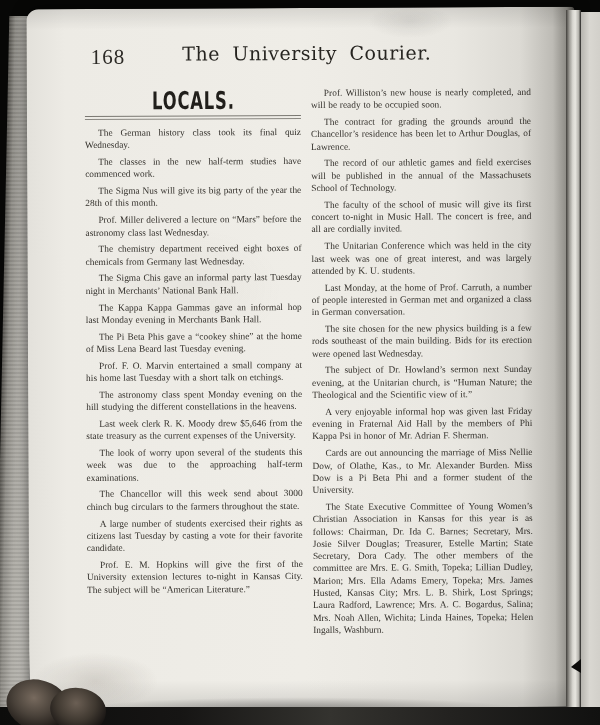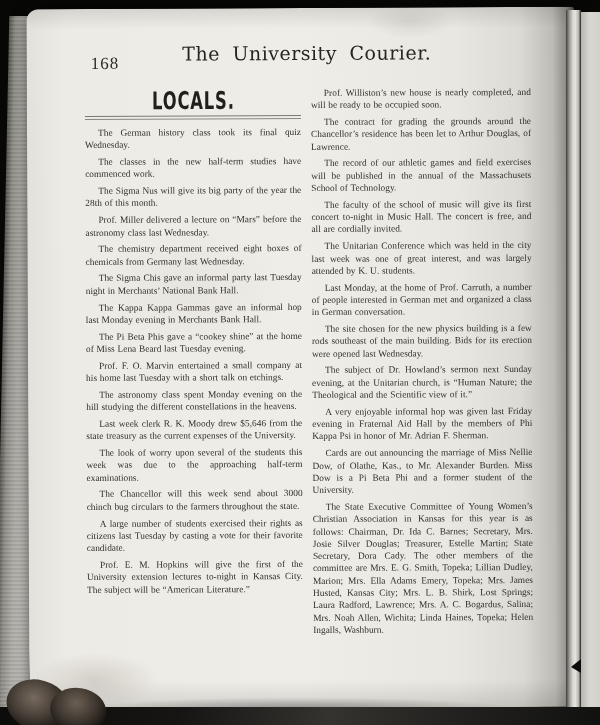--- a/index.html
+++ b/index.html
@@ -31,22 +31,22 @@
   }
   .stains{
     position:absolute;inset:0;pointer-events:none;border-radius:inherit;
     background:
       radial-gradient(90px 40px at 12% 96%, rgba(90,80,70,0.18), rgba(0,0,0,0) 70%),
       radial-gradient(60px 24px at 70% 2%, rgba(60,60,60,0.10), rgba(0,0,0,0) 70%),
       radial-gradient(120px 80px at 30% 40%, rgba(120,110,100,0.05), rgba(0,0,0,0) 75%);
   }
   .header{position:relative;height:40px;margin-top:34px;}
   .page-number{
-    position:absolute;left:64px;top:11px;
-    font-size:17px;letter-spacing:1px;color:#2c2a26;
+    position:absolute;left:64px;top:2px;
+    font-size:21px;letter-spacing:1px;color:#2c2a26;
   }
   .paper-title{
     position:absolute;left:58px;width:444px;text-align:center;top:0;
     font-family:"DejaVu Serif","Liberation Serif",serif;
     font-size:19px;color:#262420;
     word-spacing:6px;letter-spacing:0.5px;
   }
   .columns{
     display:flex;gap:10px;
     padding:4px 44px 0 58px;

